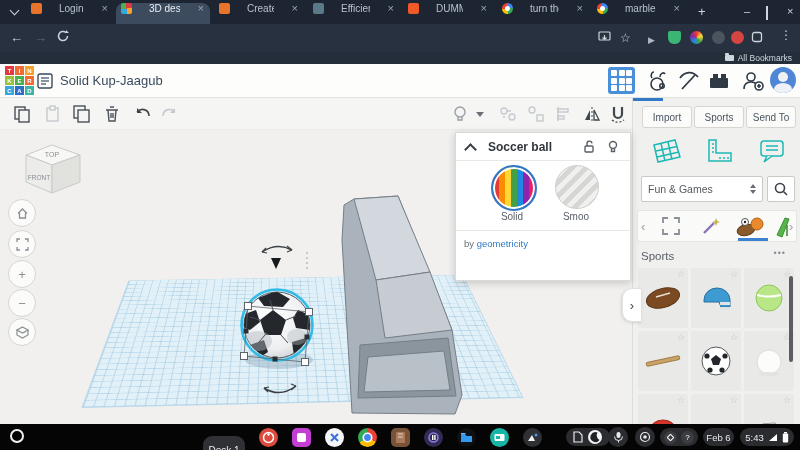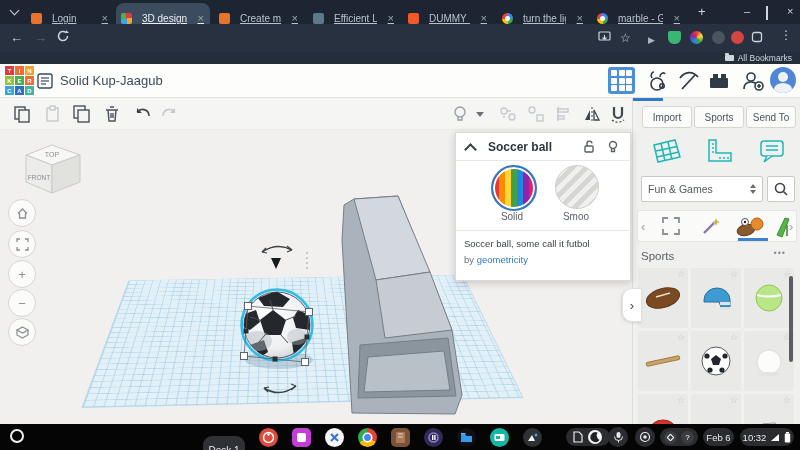--- a/index.html
+++ b/index.html
@@ -1,22 +1,22 @@
 <!DOCTYPE html>
 <html><head>
 <meta charset="utf-8">
 <style>
   html,body{margin:0;padding:0;background:#000;}
   .screen{position:relative;width:800px;height:450px;overflow:hidden;
     font-family:"Liberation Sans",sans-serif;background:#f1f0ee;}
 
   
   .tabstrip{position:absolute;top:0;left:0;width:800px;height:24px;background:#1c2531;}
-  .tab{position:absolute;top:3px;height:21px;display:flex;align-items:flex-end;gap:10px;
-    padding:0 5px;color:#b9c2cc;font-size:10px;border-radius:8px 8px 0 0;box-sizing:border-box;text-decoration:underline;}
+  .tab{position:absolute;top:3px;height:21px;display:flex;align-items:flex-start;gap:17px;
+    padding:0 5px;color:#b9c2cc;font-size:10px;border-radius:8px 8px 0 0;box-sizing:border-box;}
   .tab.active{background:#3d4b5e;color:#e9eef3;}
   .fav{width:11px;height:11px;border-radius:2px;flex:0 0 auto;}
   .fav.round{border-radius:50%;position:relative;}
   .fav.round i{position:absolute;left:3px;top:3px;width:5px;height:5px;background:#fff;border-radius:50%;}
   .tab-label{white-space:nowrap;overflow:hidden;flex:1;}
   .tab-close{color:#9aa5b1;font-size:11px;line-height:1;padding:0 1px;}
   .chev-down{width:6px;height:6px;border-right:1.5px solid #cfd6dd;border-bottom:1.5px solid #cfd6dd;
     transform:rotate(45deg);position:absolute;left:11px;top:7px;}
   .newtab{position:absolute;top:4px;color:#cfd6dd;font-size:13px;}
   .winctl{position:absolute;top:5px;color:#cfd6dd;font-size:11px;}
@@ -616,21 +616,20 @@
           </svg>
       </span>
     </div>
     <div class="pop-body">
       <div class="swatch solid-sw"></div>
       <div class="swatch hole-sw"></div>
       <span class="sw-label" style="left:33px;">Solid</span>
       <span class="sw-label" style="left:97px;">Smoo</span>
     </div>
     <div class="pop-desc">
-      <div>Soccer ball, some call it futbol</div>
       <div>
         <span class="mut">by</span>
         <span class="lnk">geometricity</span>
       </div>
     </div>
   </div>
 
   <div class="collapse">›</div>
 
   <div class="shelf">
@@ -716,21 +715,21 @@
     <div class="pill" style="left:660px;width:38px;">
       <span class="mini">
         <svg width="7" height="7" viewBox="0 0 7 7">
             <rect x="1.2" y="1.2" width="4.6" height="4.6" fill="none" stroke="#fff" transform="rotate(45 3.5 3.5)"></rect>
           </svg>
       </span>
       <span class="mini">?</span>
     </div>
     <div class="pill" style="left:703px;width:31px;">Feb 6</div>
     <div class="pill" style="left:740px;width:54px;">
-      <span>10:32</span>
+      <span>5:43</span>
       <svg width="10" height="9" viewBox="0 0 10 9">
           <polygon points="1,8 9,1 9,8" fill="#fff"></polygon>
         </svg>
       <svg width="7" height="11" viewBox="0 0 7 11">
           <rect x="2" y="0" width="3" height="1.5" fill="#fff"></rect>
           <rect x="0.8" y="1.5" width="5.4" height="9" rx="1" fill="#fff"></rect>
         </svg>
     </div>
   </div>
 

